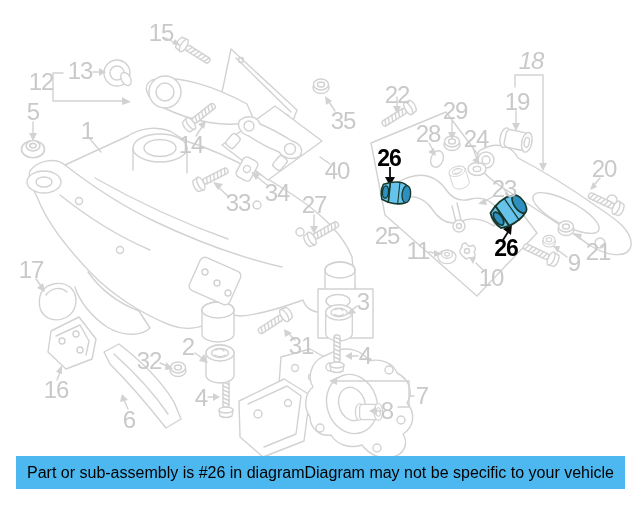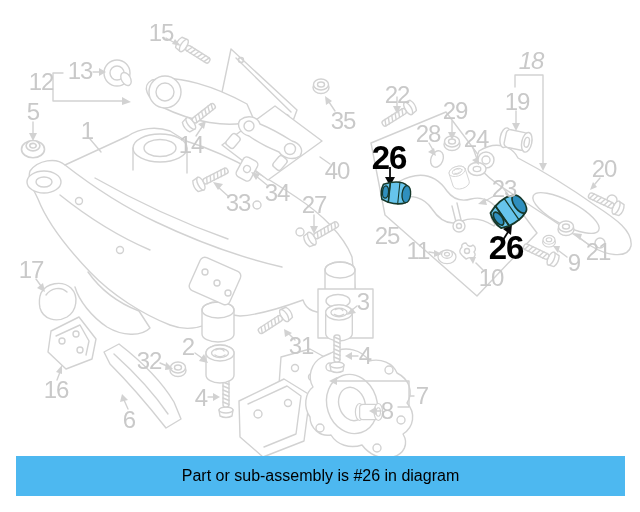--- a/index.html
+++ b/index.html
@@ -9,22 +9,22 @@
   .p{fill:#ffffff;stroke:var(--line);stroke-width:1.4;stroke-linejoin:round;stroke-linecap:round;}
   .l{fill:none;stroke:var(--line);stroke-width:1.4;stroke-linejoin:round;stroke-linecap:round;}
   .ah{fill:var(--line);stroke:none;}
   .hlA{fill:var(--hl);stroke:#16382a;stroke-width:1.6;stroke-linejoin:round;}
   .hlB{fill:#2f8fbe;stroke:#16382a;stroke-width:1.4;}
   .hlL{fill:none;stroke:#16382a;stroke-width:1.1;}
   .hlArrowL{stroke:#0a0a0a;stroke-width:1.8;fill:none;}
   .hlArrowH{fill:#0a0a0a;stroke:none;}
   #labels .lbl{position:absolute;transform:translate(-50%,-50%);color:var(--label);
       font-size:24px;letter-spacing:-1px;white-space:nowrap;cursor:pointer;user-select:none;}
-  #labels .lbl.hl{color:#000;font-weight:bold;font-size:33px;}
-  #banner{position:absolute;left:16px;top:456px;width:609px;height:40px;
+  #labels .lbl.hl{color:#000;font-weight:bold;font-size:23px;}
+  #banner{position:absolute;left:16px;top:456px;width:609px;height:33px;
       display:flex;align-items:center;justify-content:center;
       text-align:center;font-size:16px;line-height:19.5px;}
 </style>
 </head>
 <body>
 
 <div id="stage" style="--line: #d2d2d2; --label: #c9c9c9; --hl: #66C4EC;">
 
   <svg id="art" width="640" height="512" viewBox="0 0 640 512">
     <defs>
@@ -376,15 +376,16 @@
       <div class="lbl" style="left: 301px; top: 346px; text-align: right;">31</div>
       <div class="lbl" style="left: 201px; top: 398px;">4</div>
       <div class="lbl" style="left: 363px; top: 302px;">3</div>
       <div class="lbl" style="left: 365px; top: 356px;">4</div>
       <div class="lbl" style="left: 422px; top: 396px;">7</div>
       <div class="lbl" style="left: 387px; top: 411px;">8</div>
     </div>
 
   <div id="banner" style="background: rgb(77, 184, 240); color: rgb(0, 0, 0);">
     <div>Part or sub-assembly is #26 in diagram</div>
+    <div>Diagram may not be specific to your vehicle</div>
   </div>
 
 </div>
 
 </body></html>

